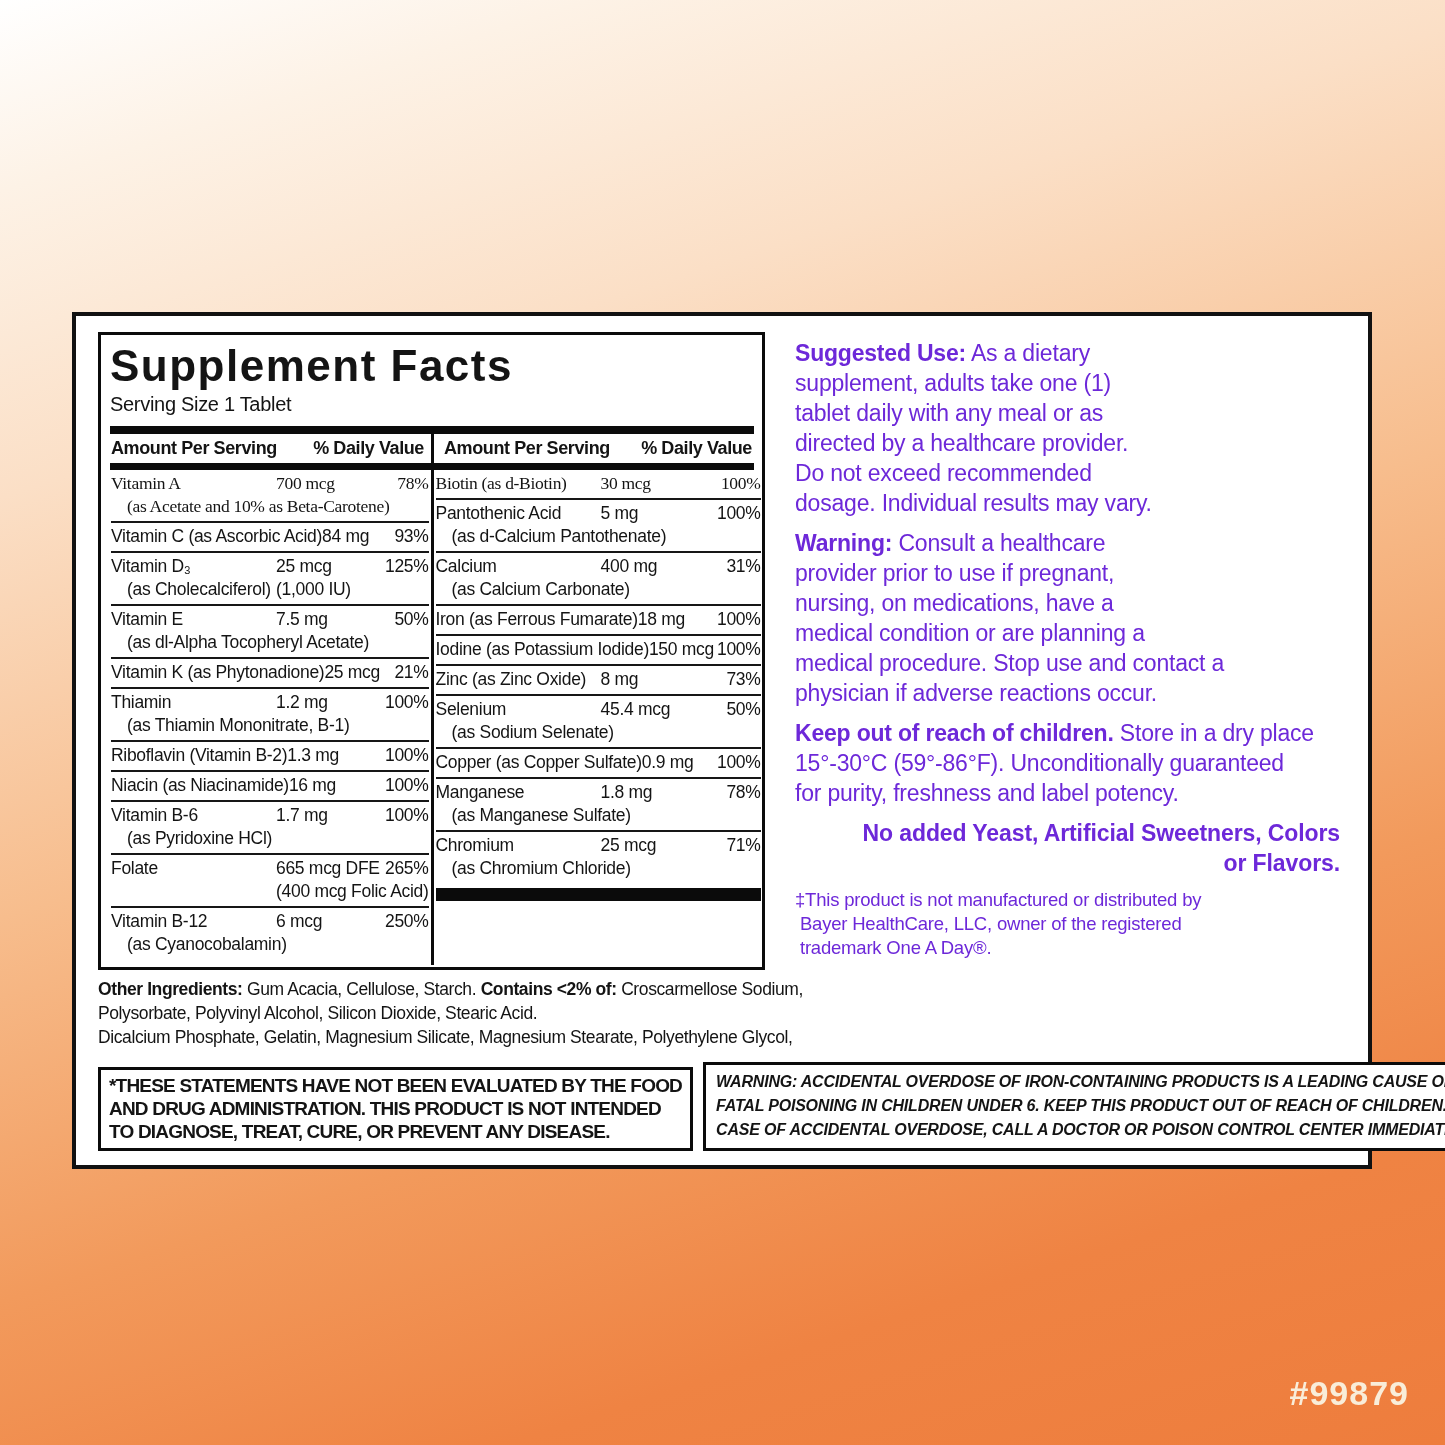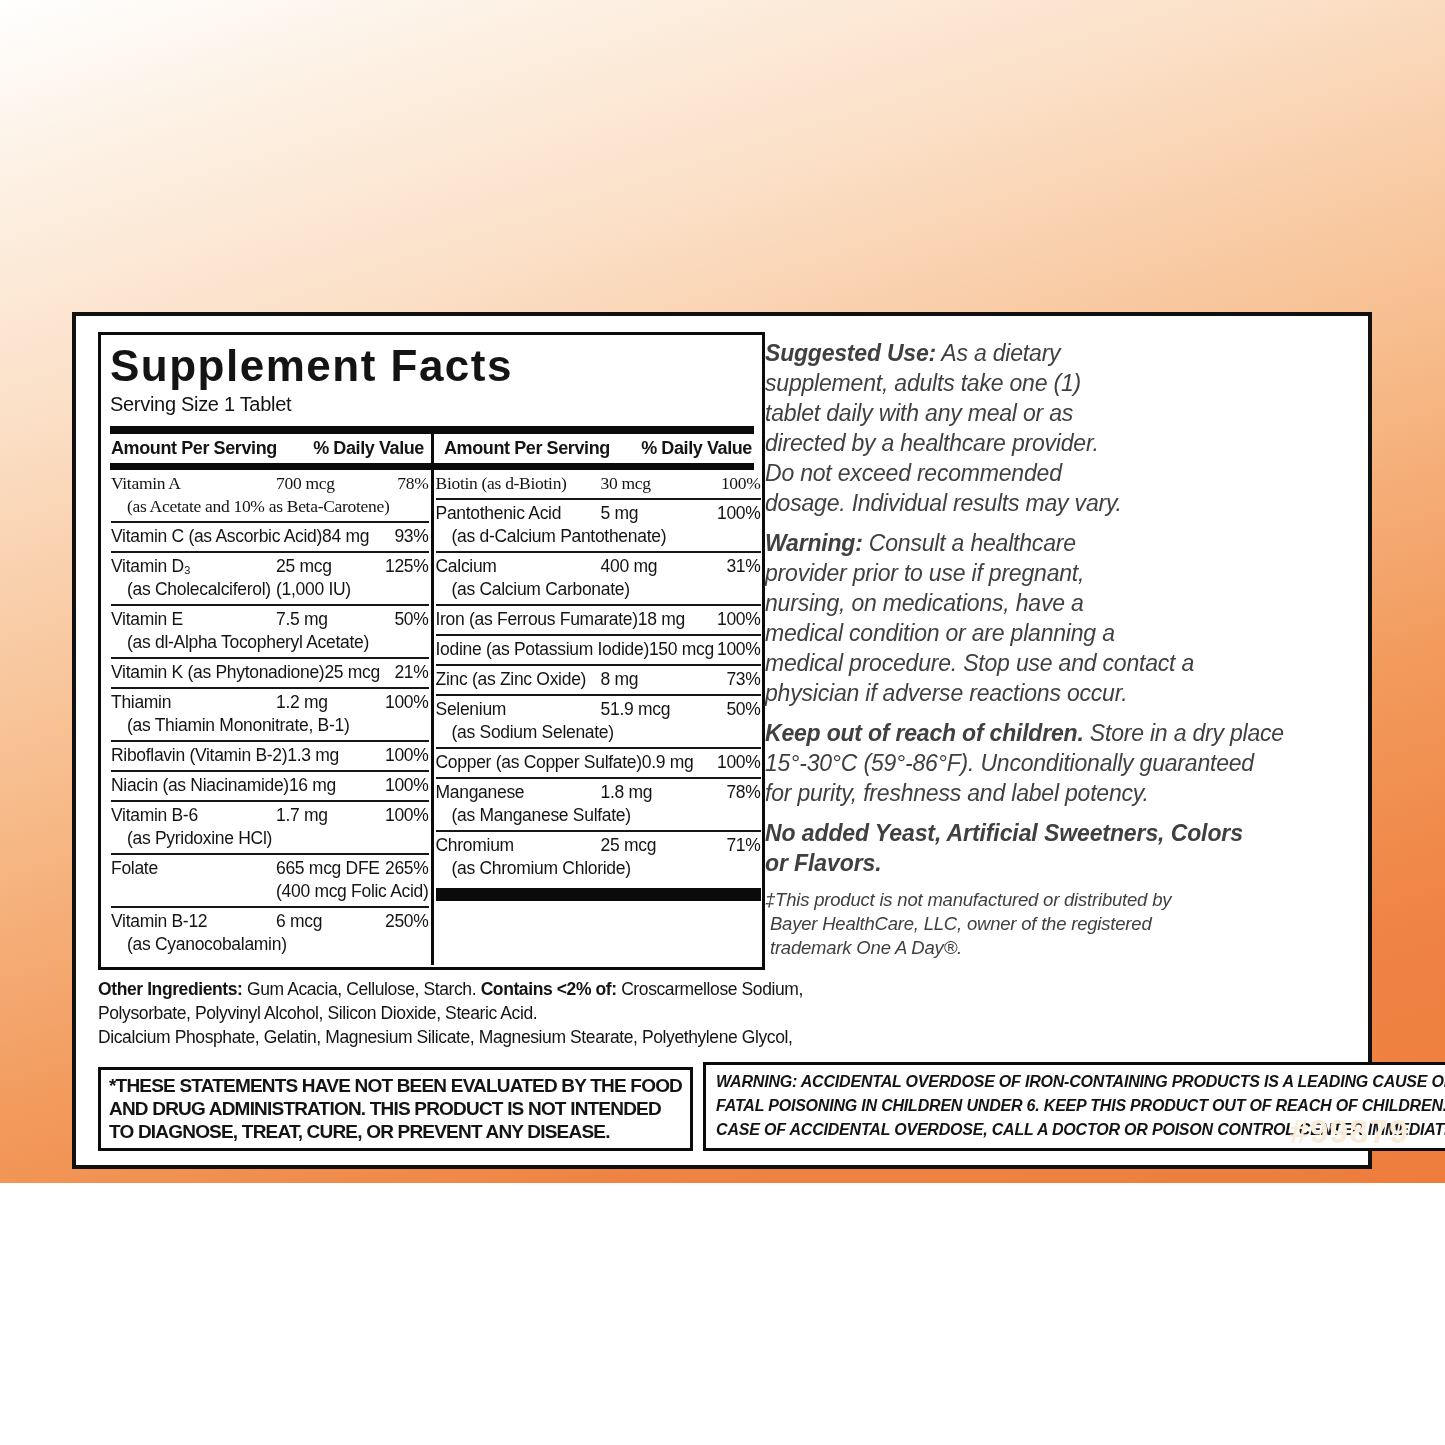--- a/index.html
+++ b/index.html
@@ -1,17 +1,17 @@
 <!DOCTYPE html>
 <html><head>
 <meta charset="utf-8">
 <style>
   html,body{margin:0;padding:0;}
   body{font-family:"Liberation Sans", sans-serif; color:#141414;}
-  .page{position:relative;width:1445px;height:1183px;overflow:hidden;
+  .page{position:relative;width:1445px;height:1445px;overflow:hidden;
     background:linear-gradient(162deg,#ffffff 0%,#fdf2e6 10%,#fbdfc6 26%,#f7bd8d 48%,#f29a5c 68%,#ef8343 84%,#ee7d3d 100%);}
   .card{position:absolute;left:72px;top:312px;width:1300px;box-sizing:border-box;
     background:#ffffff;border:4px solid #111;padding:16px 12px 14px 22px;}
   .content-row{display:flex;align-items:flex-start;}
 
   
   .sf-box{box-sizing:border-box;width:667px;border:3px solid #0b0b0b;padding:8px 8px 2px 9px;flex:0 0 auto;}
   .sf-title{font-size:44px;line-height:46px;font-weight:bold;letter-spacing:1.5px;margin:0 0 2px 0;}
   .sf-serving{font-size:20px;line-height:26px;letter-spacing:-0.3px;margin:0 0 9px 0;}
   .sf-table{position:relative;}
@@ -28,26 +28,26 @@
   .row{border-top:2px solid #161616;padding:2px 0 3px 0;}
   .row:first-child{border-top:none;font-family:Liberation Serif, serif;}
   .rline{display:flex;font-size:17.5px;line-height:23px;letter-spacing:-0.3px;}
   .r-name{min-width:165px;white-space:nowrap;}
   .sub .r-name{padding-left:16px;min-width:149px;}
   .r-amt{white-space:nowrap;}
   .r-pct{margin-left:auto;padding-left:3px;white-space:nowrap;}
   .endbar{height:13px;background:#0b0b0b;margin-top:5px;}
 
   
-  .right-panel{padding-top:6px;width:545px;font-size:23px;line-height:30px;
-    color:#404040;letter-spacing:-0.2px;font-style:italic;}
+  .right-panel{margin-left:30px;padding-top:6px;width:545px;font-size:23px;line-height:30px;
+    color:#6d28d9;letter-spacing:-0.2px;}
   .right-panel .para{margin:0 0 10px 0;}
   .ln{white-space:pre;}
   .b{font-weight:bold;}
-  .para.bold-para{font-weight:bold;letter-spacing:-0.1px;}
+  .para.bold-para{font-weight:bold;letter-spacing:-0.1px;text-align:right;}
   .para.fine{font-size:18.5px;line-height:24px;margin-top:6px;letter-spacing:-0.2px;}
 
   
   .oi{margin-top:7px;font-size:17.5px;line-height:24px;letter-spacing:-0.4px;width:720px;}
 
   
   .footer{display:flex;gap:10px;margin-top:13px;align-items:flex-end;}
   .fbox{box-sizing:border-box;border:3px solid #0b0b0b;background:#fff;}
   .fbox-left{flex:0 0 566px;padding:4px 8px 5px 8px;font-weight:bold;font-size:19px;line-height:23px;letter-spacing:-0.8px;}
   .fbox-right{flex:1;padding:5px 10px 6px 10px;font-weight:bold;font-style:italic;font-size:16px;line-height:24px;letter-spacing:-0.2px;}
@@ -259,21 +259,21 @@
       <span class="r-name">Zinc (as Zinc Oxide)</span>
       <span class="r-amt">8 mg</span>
       <span class="r-pct">73%</span>
     </div>
 
   </div>
 
   <div class="row">
     <div class="rline main">
       <span class="r-name">Selenium</span>
-      <span class="r-amt">51.9 mcg</span>
+      <span class="r-amt">45.4 mcg</span>
       <span class="r-pct">50%</span>
     </div>
     <div class="rline sub">
       <span class="r-name">(as Sodium Selenate)</span>
       <span class="r-amt"></span>
     </div>
   </div>
 
   <div class="row">
     <div class="rline main">

